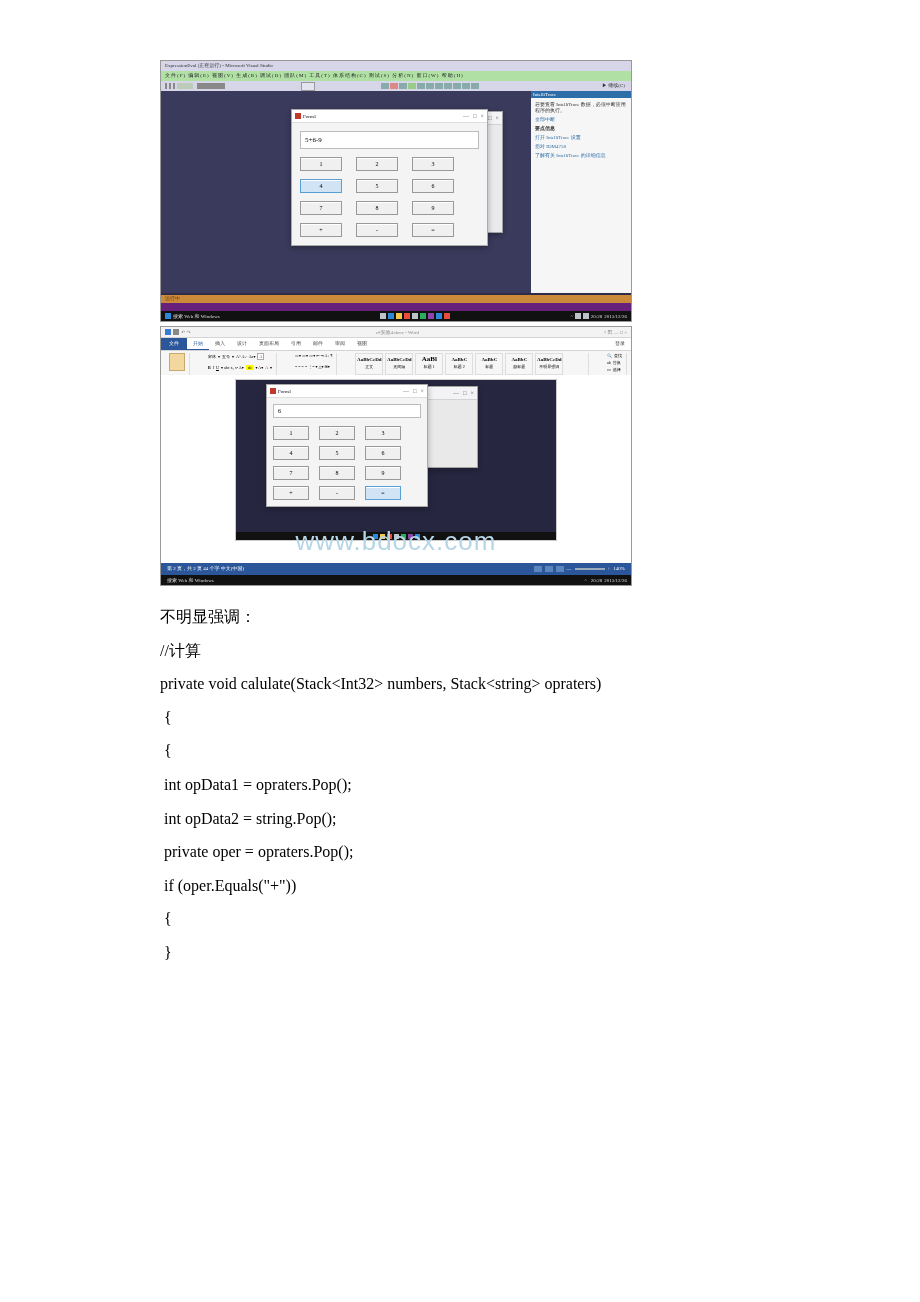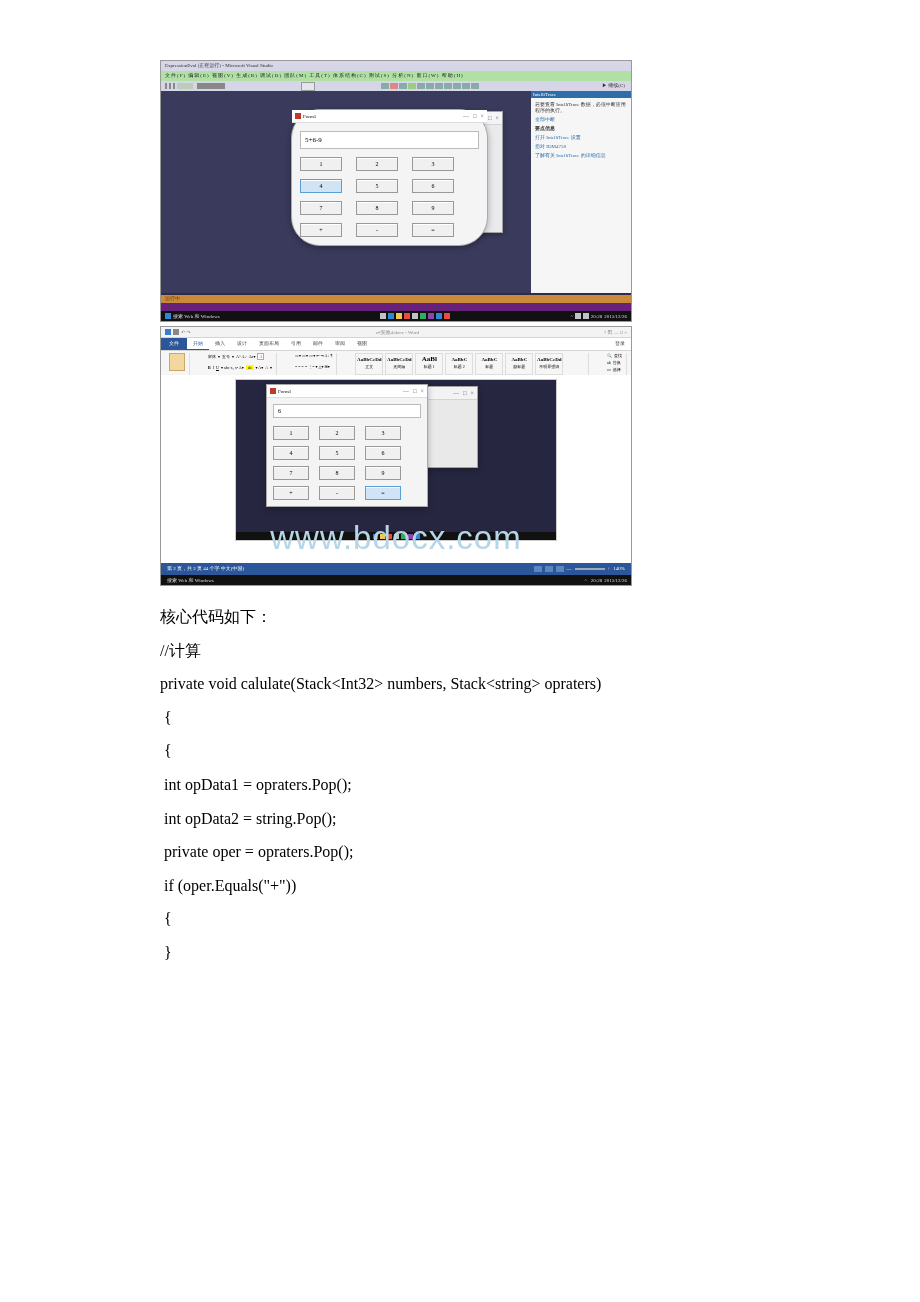--- a/index.html
+++ b/index.html
@@ -149,21 +149,21 @@
   }
   .word-canvas .embedded {
     position:relative; width:320px; height:160px;
     border:1px solid #ccc;
     background:#262640;
   }
   .word-canvas .embedded .mini-task { position:absolute; bottom:0; left:0; right:0; height:8px; background:#111; display:flex; align-items:center; justify-content:center; gap:2px;}
   .word-canvas .embedded .mini-task .tic{width:5px;height:5px;}
   .word-watermark {
     position:absolute; bottom:28px; left:0; right:0; text-align:center;
-    font-size:33px; color:#b6d5e6; font-family:Arial,sans-serif;
+    font-size:26px; color:#b6d5e6; font-family:Arial,sans-serif;
     letter-spacing:1px; pointer-events:none;
   }
   .word-status {
     position:absolute; bottom:10px; left:0; right:0; height:12px;
     background:#2b579a; color:#fff; font-size:5px; line-height:12px;
     display:flex; justify-content:space-between; padding:0 6px;
   }
   .word-status .zr { display:flex; gap:3px; align-items:center;}
   .word-status .zi { width:8px; height:6px; background:#5a85bd;}
   .word-taskbar {
@@ -225,21 +225,21 @@
       <div class="calc-title">
           <div class="t-left"></div>
           <div class="t-right">
             <span>—</span>
             <span>□</span>
             <span>×</span>
           </div>
         </div>
     </div>
 
-    <div class="calc-win" style="left:130px; top:48px; width:195px;border-radius:29px;">
+    <div class="calc-win" style="left:130px; top:48px; width:195px;">
       <div class="calc-title">
         <div class="t-left">
             <span class="t-icon"></span>
             <span>Form1</span>
           </div>
         <div class="t-right">
             <span>—</span>
             <span>□</span>
             <span>×</span>
           </div>
@@ -451,21 +451,21 @@
       <div class="iconsR">
         <span>^</span>
           <span class="tic c-wht"></span>
         <span>20:28</span>
         <span>2015/12/26</span>
       </div>
     </div>
   </div>
 
   <div class="text-block">
-    <div class="cn">核心代码如下：</div>
+    <div class="cn">不明显强调：</div>
     <div class="code">//计算</div>
     <div class="code">private void calulate(Stack&lt;Int32&gt; numbers, Stack&lt;string&gt; opraters)</div>
     <div class="code indent"> {</div>
     <div class="code indent"> {</div>
     <div class="code indent"> int opData1 = opraters.Pop();</div>
     <div class="code indent"> int opData2 = string.Pop();</div>
     <div class="code indent"> private oper = opraters.Pop();</div>
     <div class="code indent"> if (oper.Equals("+"))</div>
     <div class="code indent"> {</div>
     <div class="code indent"> }</div>

